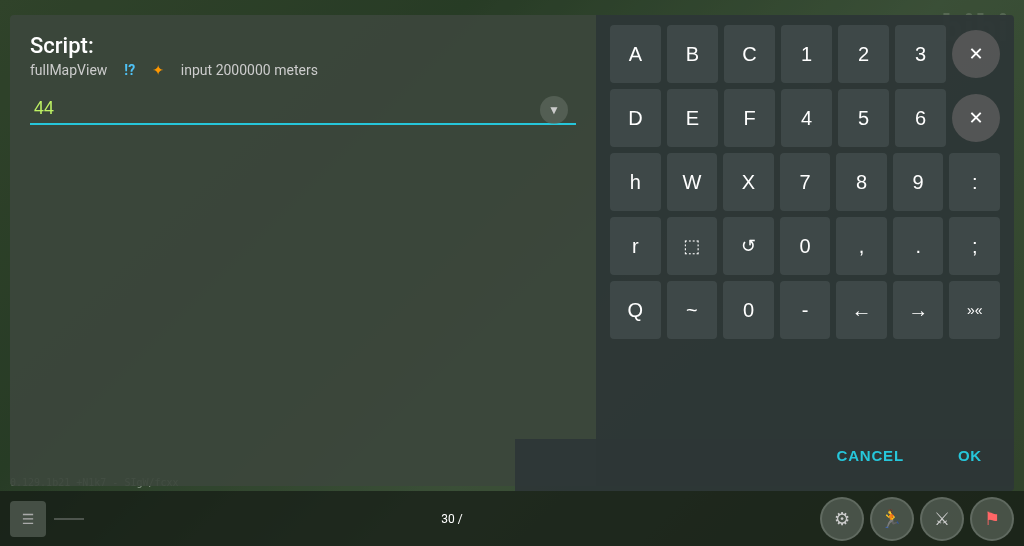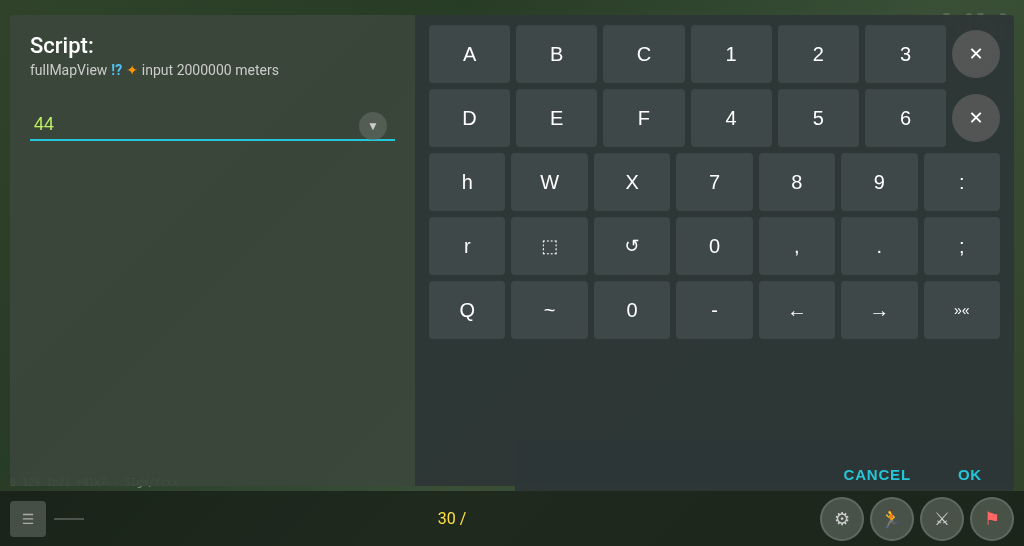--- a/index.html
+++ b/index.html
@@ -33,41 +33,41 @@
       left: 10px;
       right: 10px;
       bottom: 60px;
       display: flex;
       z-index: 10;
     }
 
     
     .left-panel {
       background: rgba(60, 70, 60, 0.92);
-      width: 405px;
+      width: 586px;
       border-radius: 4px 0 0 4px;
       padding: 18px 20px 20px 20px;
       display: flex;
       flex-direction: column;
     }
 
     .script-label {
       color: #ffffff;
       font-size: 22px;
       font-weight: 500;
       margin-bottom: 4px;
     }
 
     .script-description {
       color: #cccccc;
       font-size: 14px;
-      margin-bottom: 32px;
-      display: flex;
-      align-items: center;
-      gap: 4px;
+      margin-bottom: 16px;
+      display: flex;
+      align-items: center;
+      gap: 17px;
     }
 
     .icon-exclaim {
       color: #4fc3f7;
       font-weight: bold;
       font-size: 14px;
     }
 
     .icon-star {
       color: #ff9800;
@@ -192,22 +192,22 @@
       background: rgba(80, 90, 80, 0.8);
       border-radius: 4px;
       display: flex;
       align-items: center;
       justify-content: center;
       color: #aaaaaa;
       font-size: 14px;
     }
 
     .hud-center {
-      color: #fde047;
-      font-size: 16px;
+      color: #ffffff;
+      font-size: 12px;
     }
 
     .hud-right {
       display: flex;
       align-items: center;
       gap: 6px;
     }
 
     .hud-circle-btn {
       width: 44px;
@@ -317,24 +317,24 @@
 
 <div style="
   position: absolute;
   bottom: 55px;
   left: 515px;
   right: 10px;
   height: 52px;
   background: rgba(45, 55, 55, 0.97);
   border-radius: 0 0 4px 0;
   display: flex;
-  align-items: flex-end;
+  align-items: flex-start;
   justify-content: flex-end;
   padding: 0 20px;
-  gap: 23px;
+  gap: 30px;
   z-index: 10;
 ">
   <button class="action-btn">CANCEL</button>
   <button class="action-btn">OK</button>
 </div>
 
 <div class="hud-bar">
   <div class="hud-left">
     <div class="hud-icon">☰</div>
     <div style="width:30px;height:2px;background:rgba(200,200,200,0.3);"></div>

